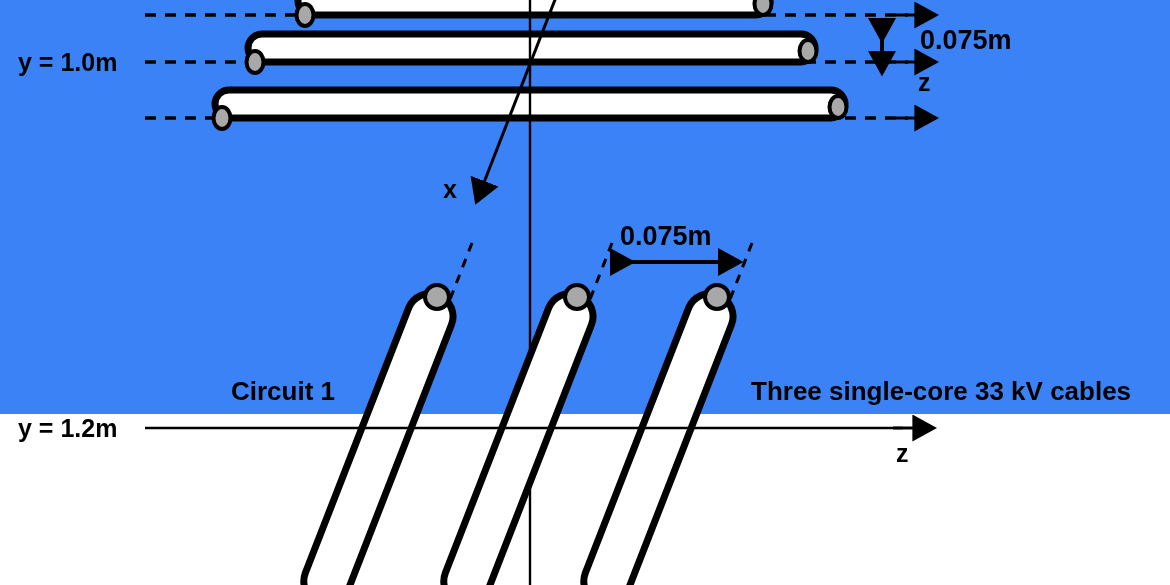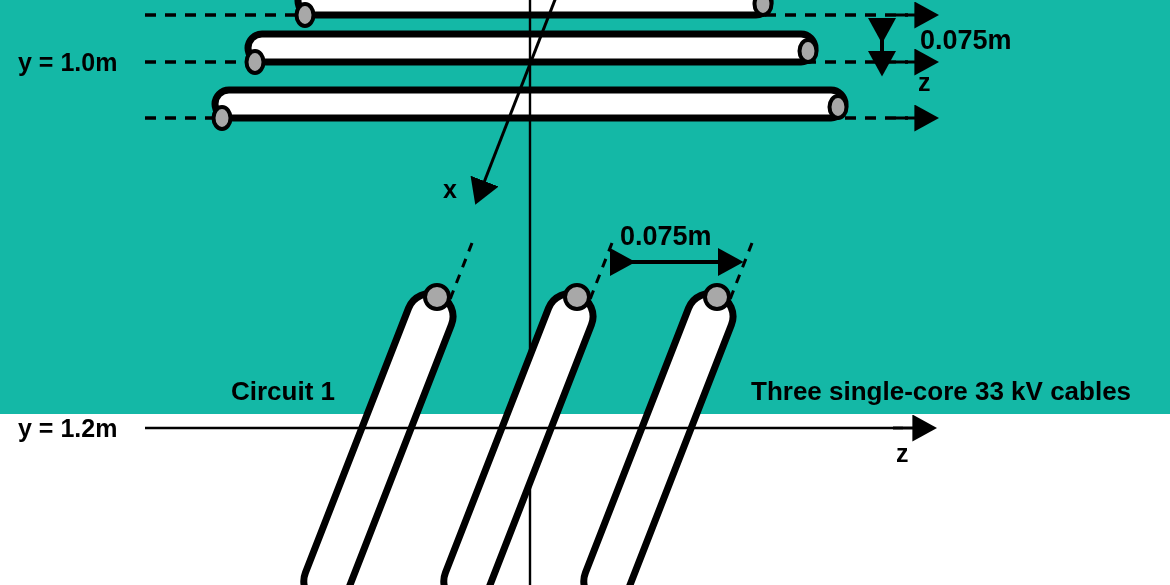--- a/index.html
+++ b/index.html
@@ -3,21 +3,21 @@
 <meta charset="utf-8">
 <title>Cable Layout Diagram</title>
 <style>
   html,body{margin:0;padding:0;background:#ffffff;}
   body{
     width:1170px;height:585px;
     font-family:"Liberation Sans", sans-serif;
     overflow:hidden;
     position:relative;
   }
-  #stage{position:relative;width:1170px;height:414px;background:#14b8a6;}
+  #stage{position:relative;width:1170px;height:414px;background:#3b82f6;}
   svg#diagram{position:absolute;left:0;top:0;width:1170px;height:585px;display:block;}
   .lbl{
     font-family:"Liberation Sans", sans-serif;
     font-weight:bold;
     fill:#000;
   }
   .lbl-axis{font-size:25px;}
   .lbl-dim{font-size:27px;}
   .lbl-ax-letter{font-size:25px;}
   .lbl-note{font-size:26px;}

